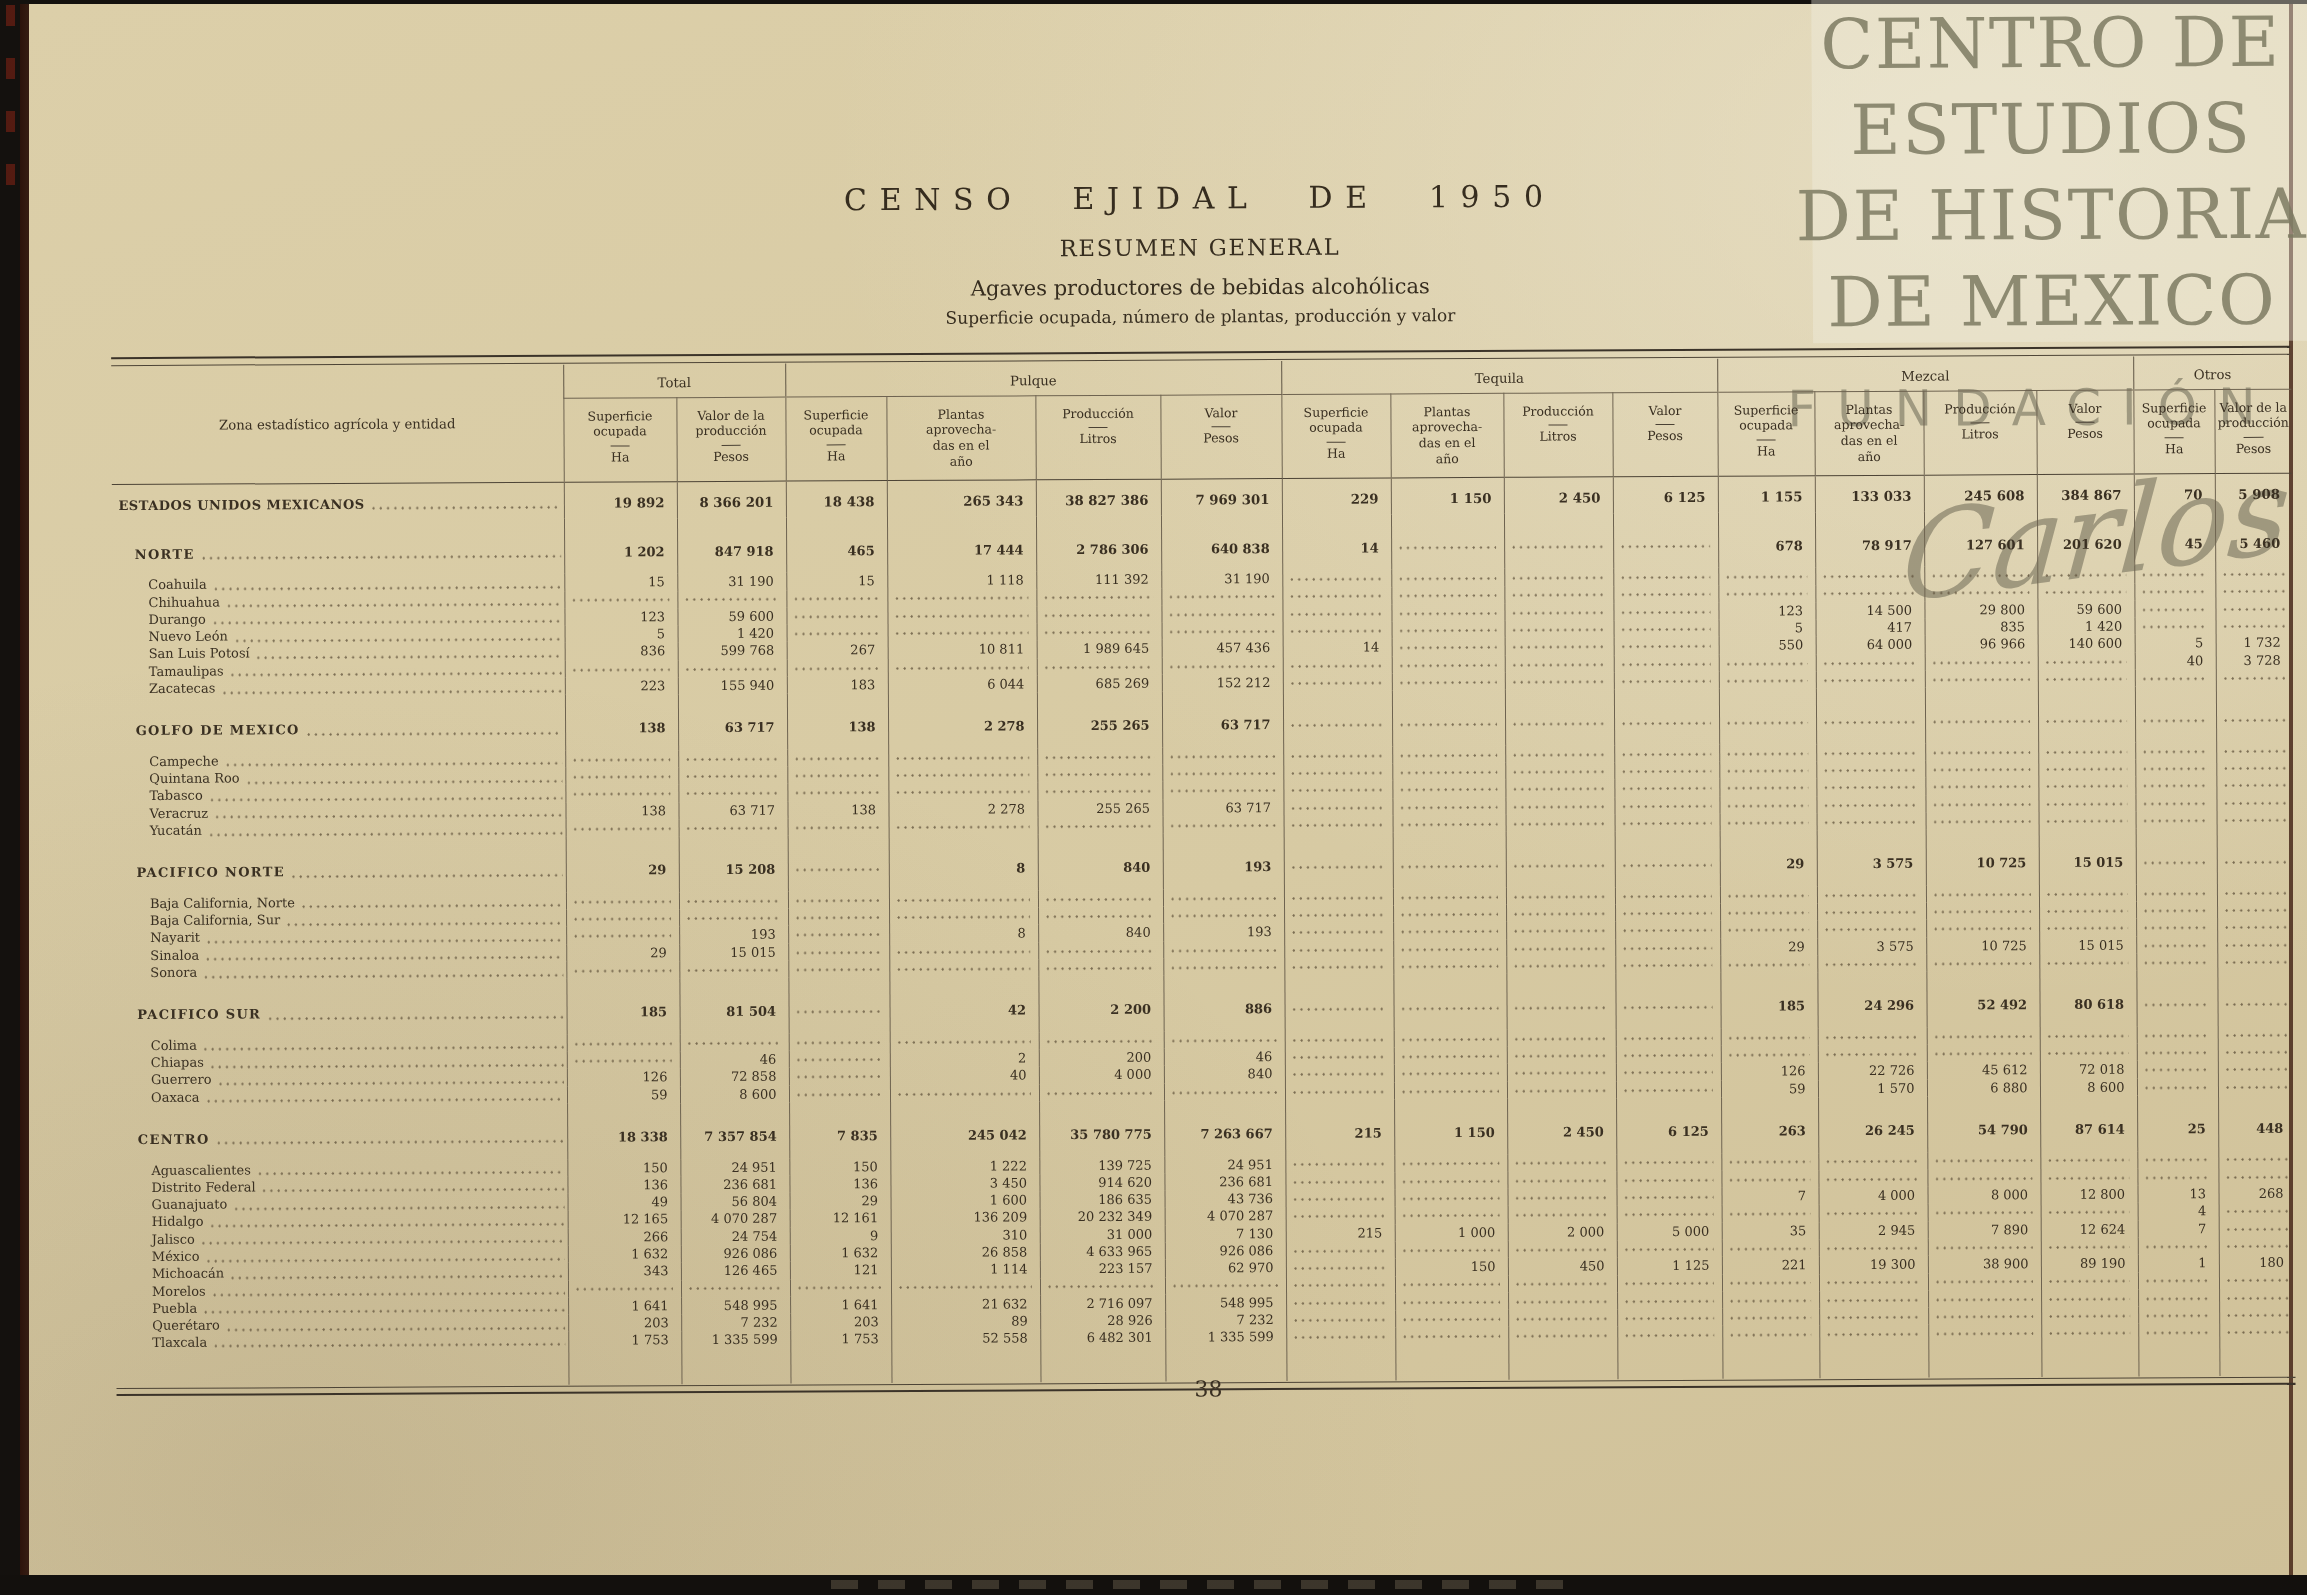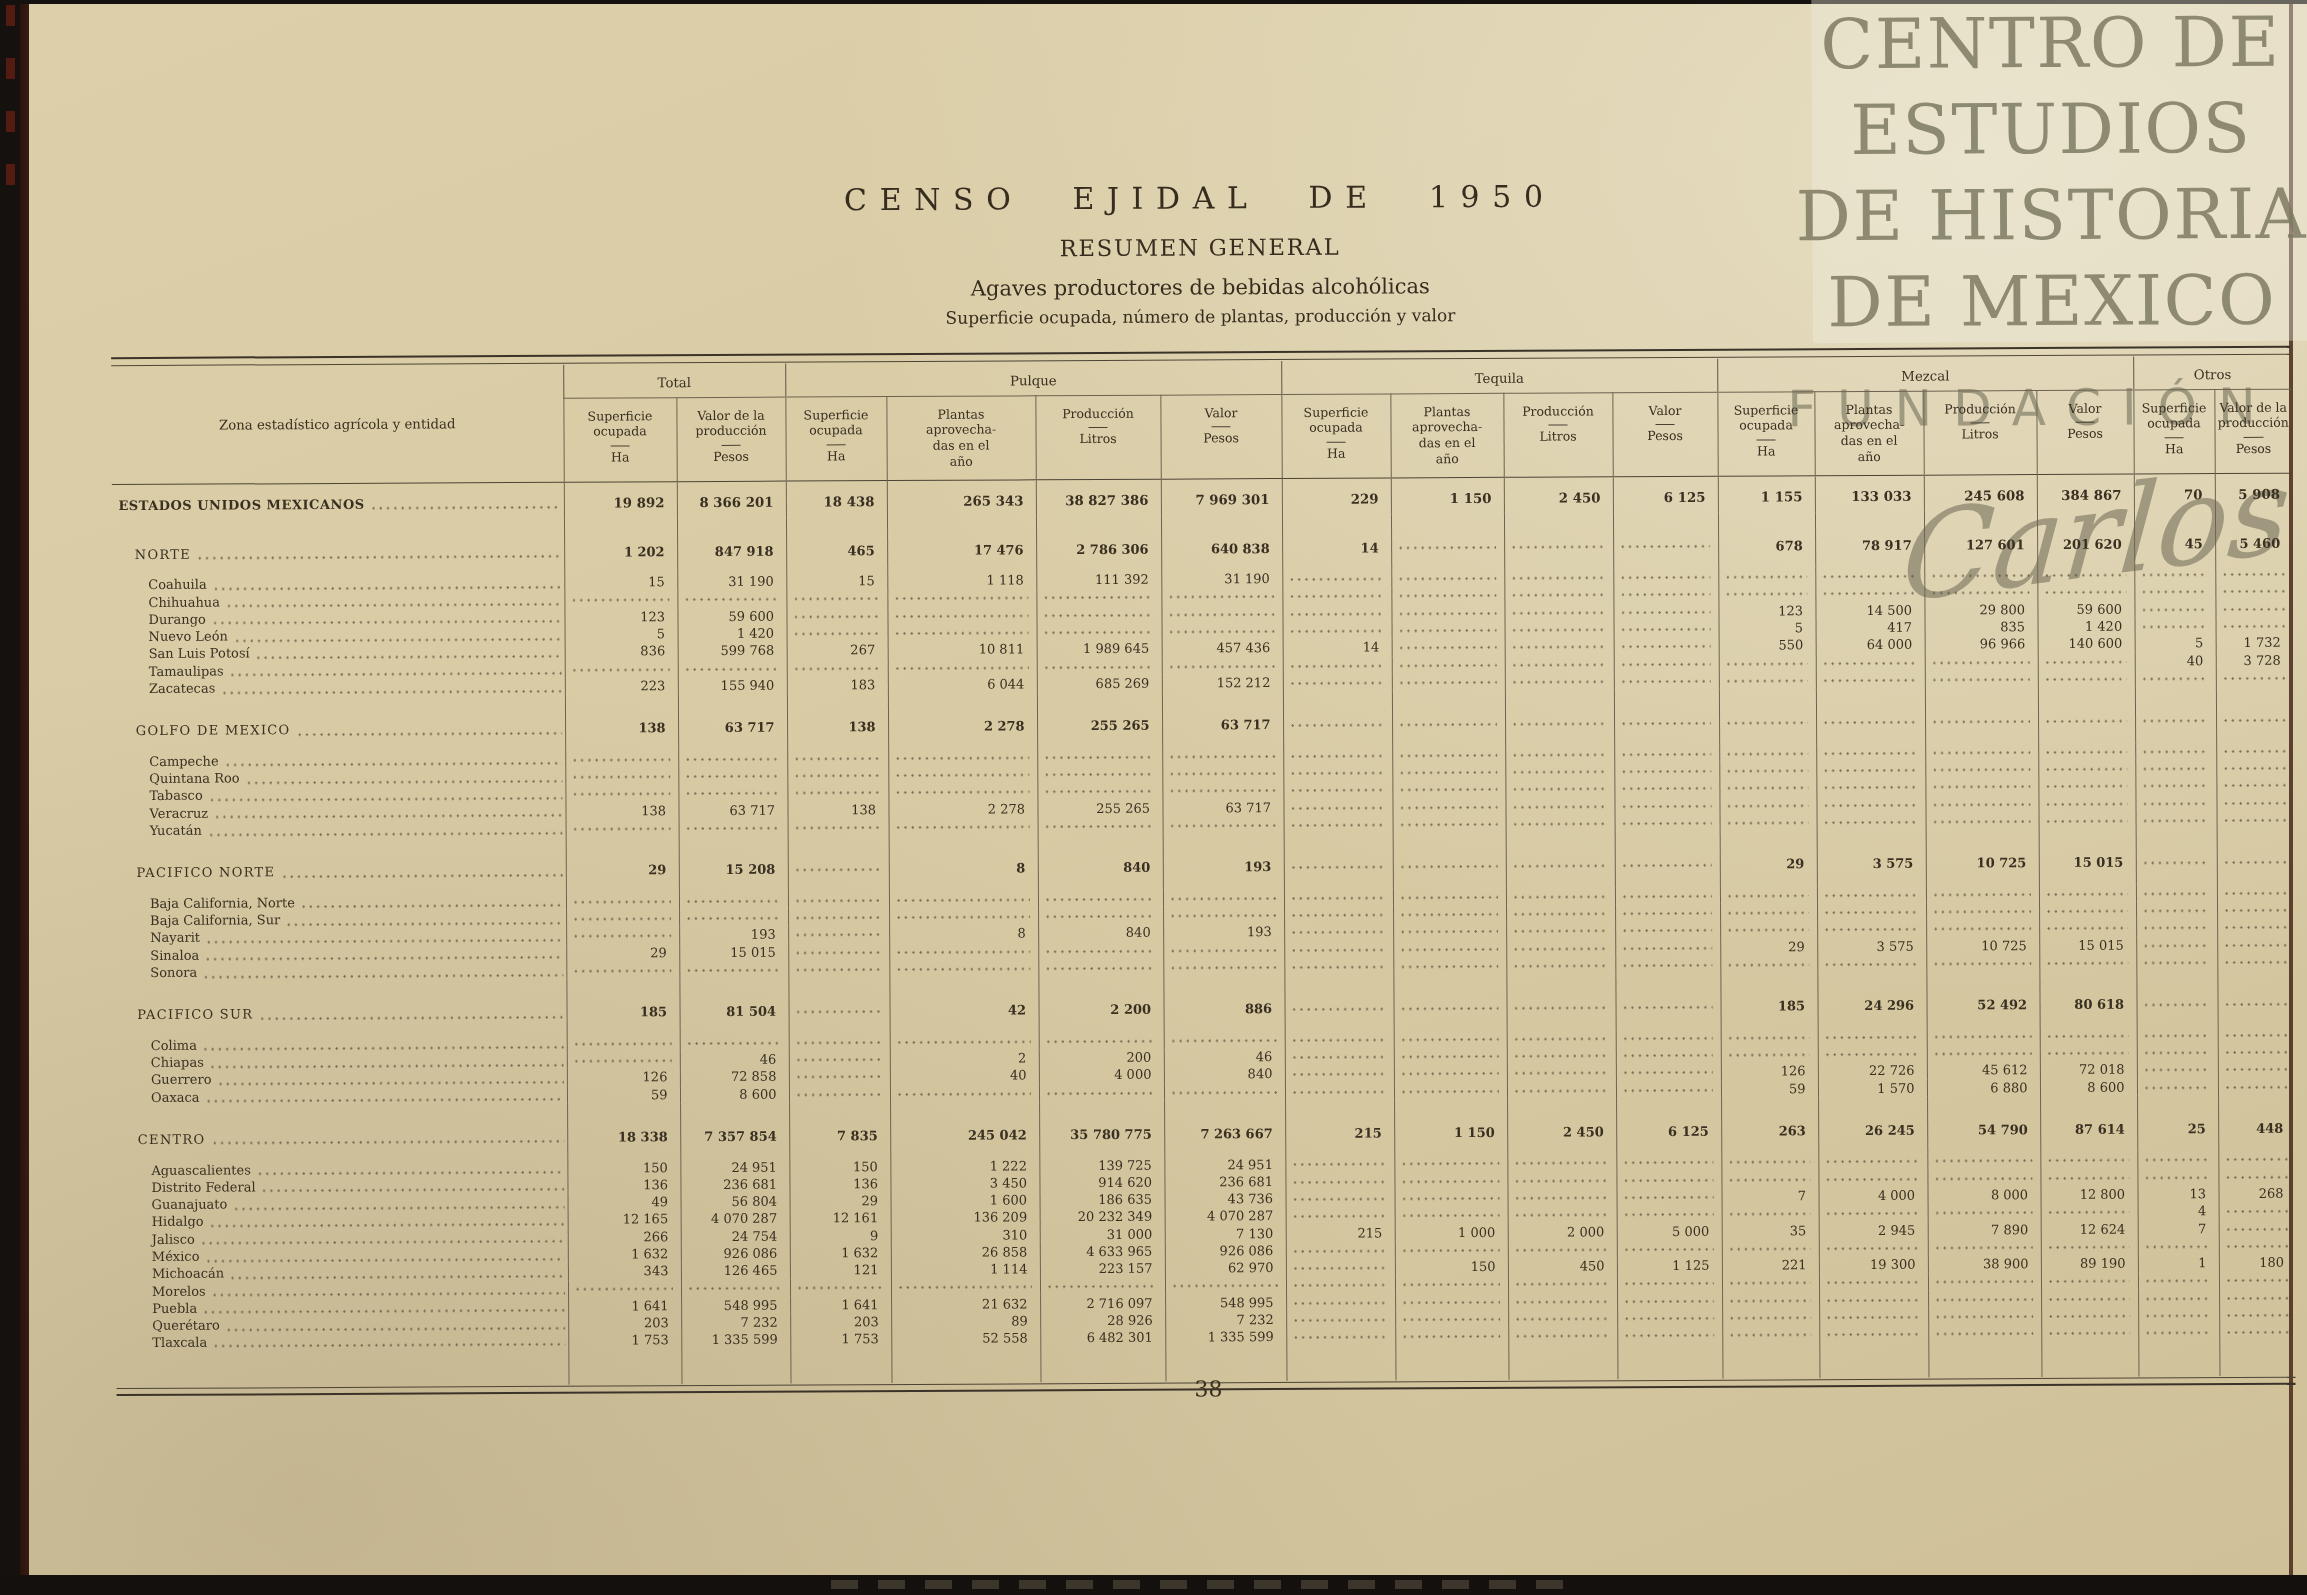--- a/index.html
+++ b/index.html
@@ -54,21 +54,21 @@
   td.ecol{padding:0;}
   .ent{display:flex;align-items:baseline;}
   .nm{white-space:nowrap;font-size:13px;}
   .dotline{background-image:radial-gradient(circle at 1.6px 1.6px,rgba(88,74,52,.72) 1px,transparent 1.4px);
            background-size:7.3px 3.2px;background-repeat:repeat-x;height:3.2px;}
   .lead{flex:1 1 auto;margin:0 2.4px 1.6px 7.3px;align-self:flex-end;}
   .cellfill{margin:0 6.5px;position:relative;top:0.8px;}
   tr.state td{height:15.3px;line-height:15.3px;}
   tr.state .nm{padding-left:36px;}
   tr.zone td{padding-top:26px;padding-bottom:14.5px;font-weight:700;}
-  tr.zone .nm{padding-left:22.6px;font-weight:400;letter-spacing:1.3px;}
+  tr.zone .nm{padding-left:22.6px;font-weight:700;letter-spacing:1.3px;}
   tr.grand td{padding-top:13px;padding-bottom:8px;font-weight:700;font-size:13.3px;}
   tr.grand .nm{padding-left:6.5px;font-weight:700;letter-spacing:0.5px;}
   tr.last td{padding-bottom:36px;}
   .page-number{position:absolute;left:1093px;top:1372px;width:97px;text-align:right;font-size:22px;color:#3a3022;}
 </style>
 </head>
 <body>
 
 <div class="stage">
   <div class="spine-marks"></div>
@@ -246,21 +246,21 @@
               <tr class="zone">
                 <td class="ecol">
                   <div class="ent">
                     <span class="nm">NORTE</span>
                     <span class="lead dotline"></span>
                   </div>
                 </td>
                 <td class="val gb">1 202</td>
                 <td class="val">847 918</td>
                 <td class="val gb">465</td>
-                <td class="val">17 476</td>
+                <td class="val">17 444</td>
                 <td class="val">2 786 306</td>
                 <td class="val">640 838</td>
                 <td class="val gb">14</td>
                 <td class="emp">
                   <div class="cellfill dotline"></div>
                 </td>
                 <td class="emp">
                   <div class="cellfill dotline"></div>
                 </td>
                 <td class="emp">

